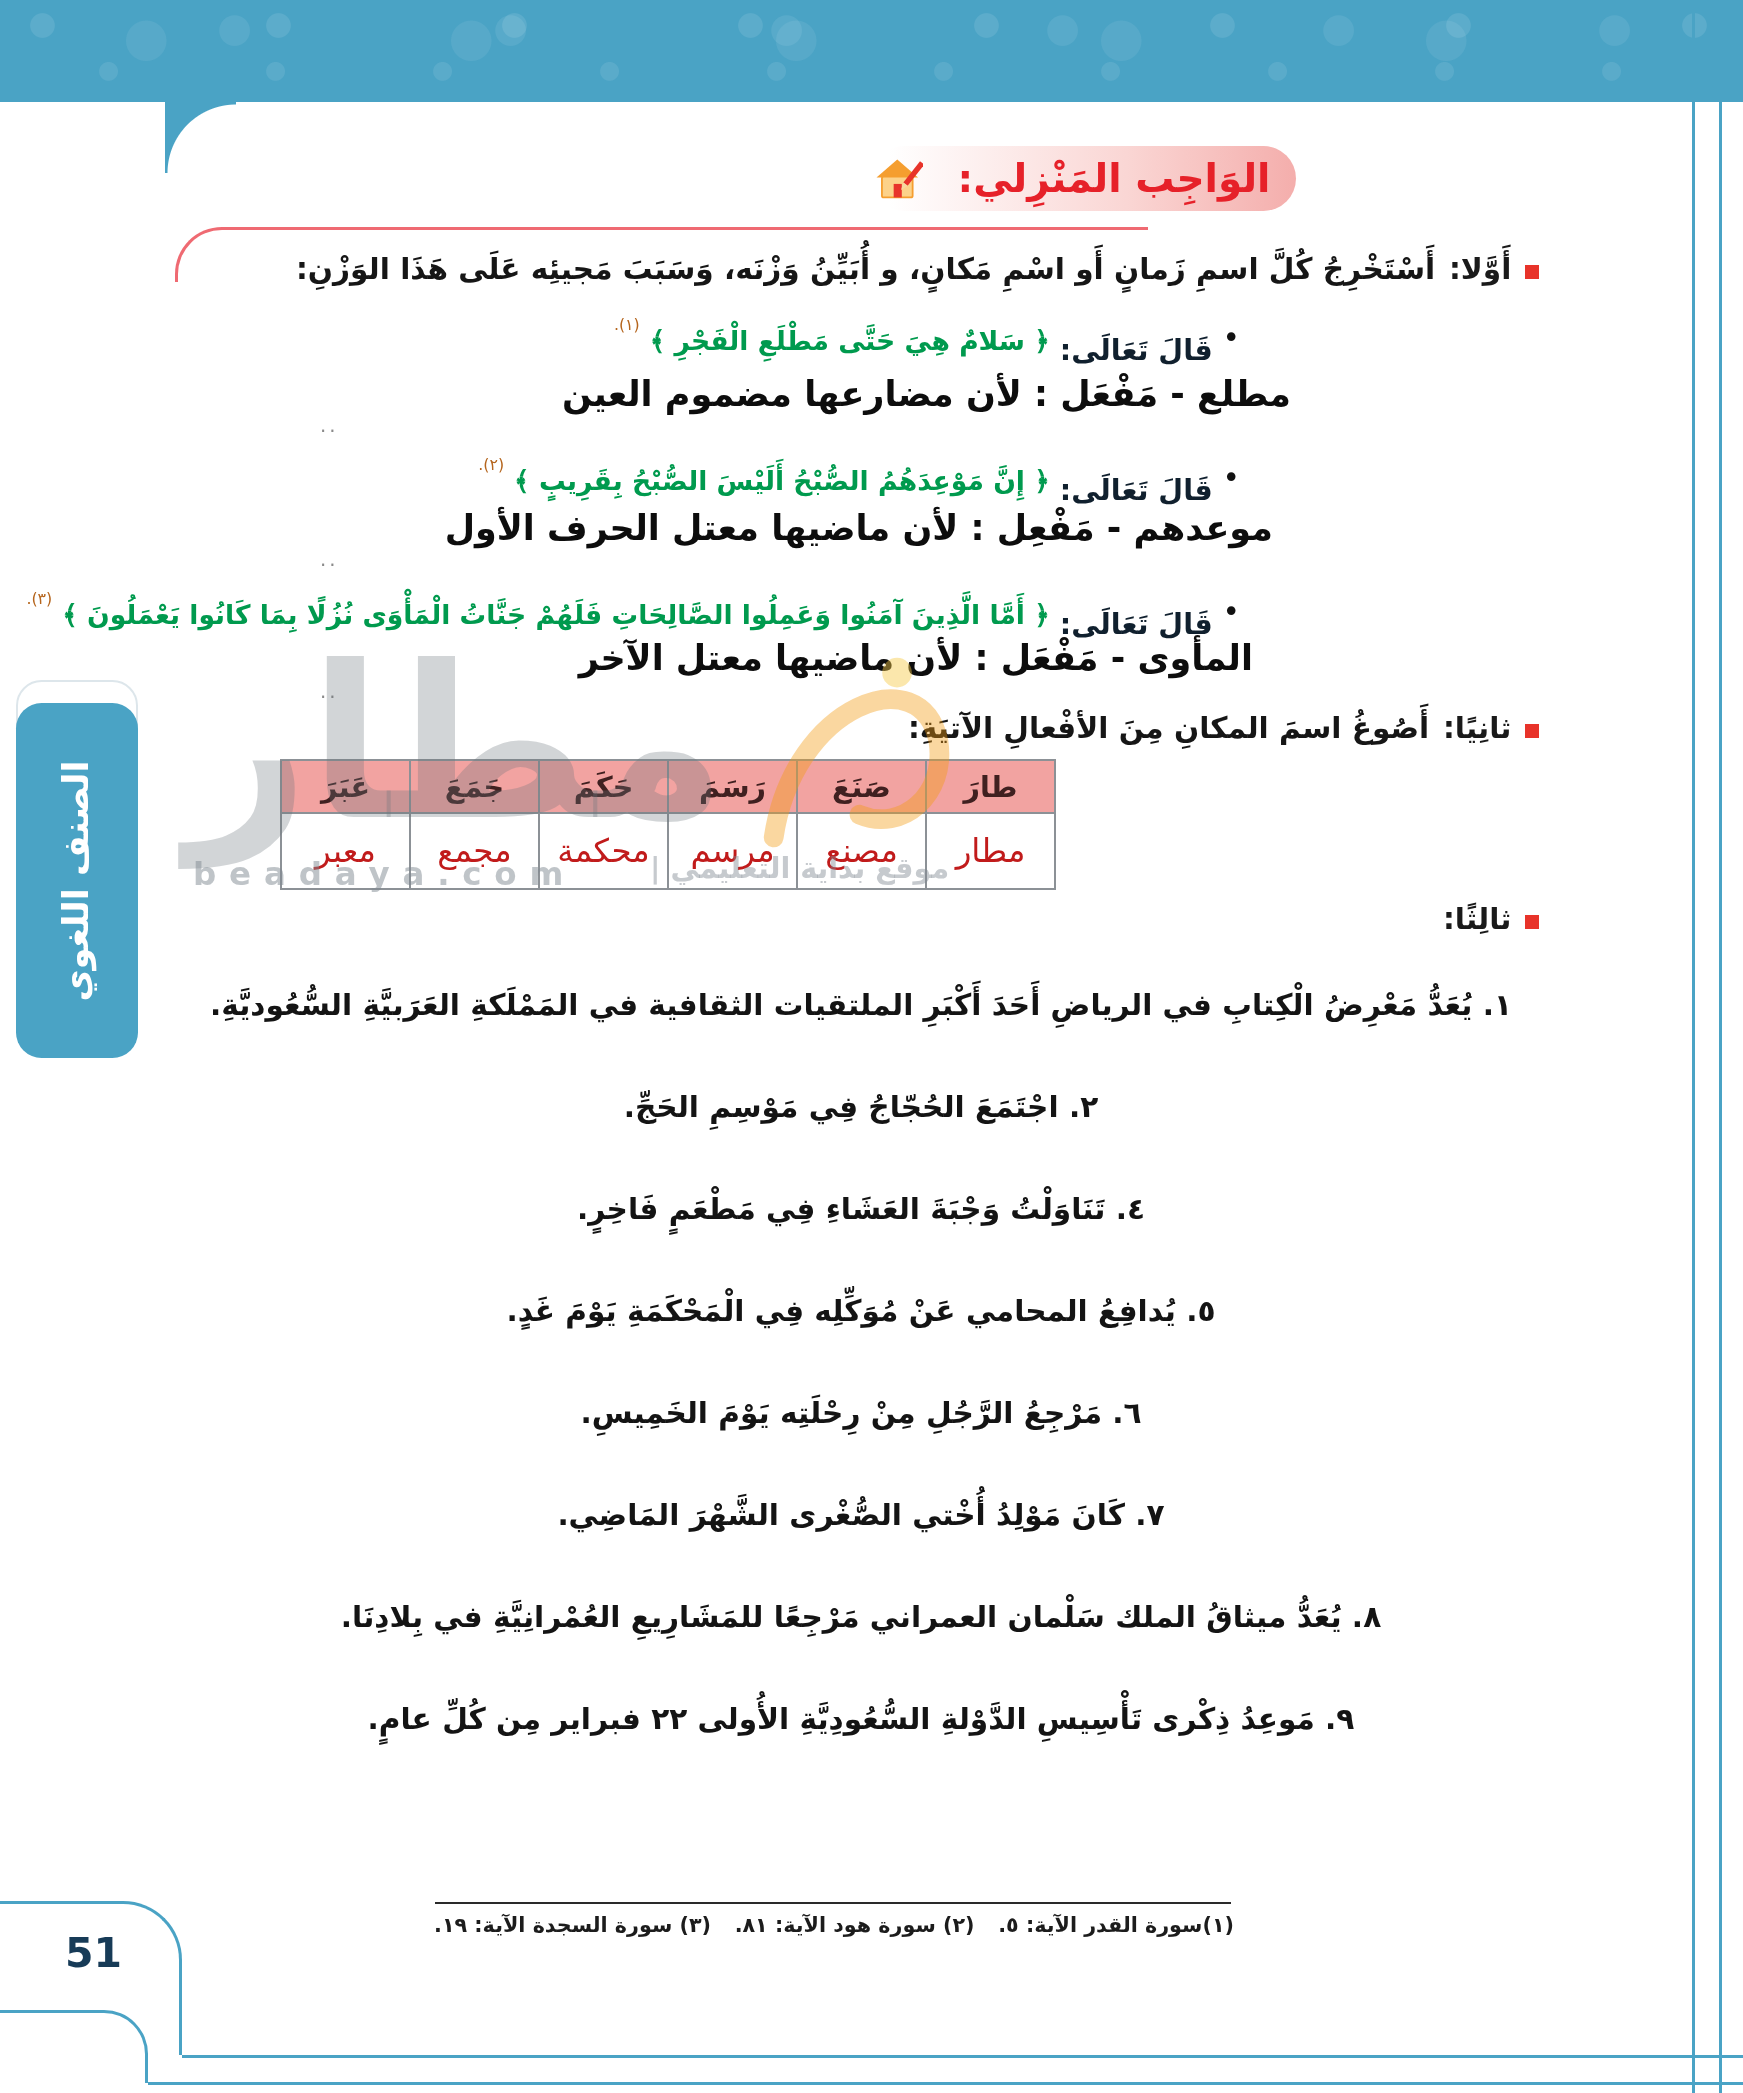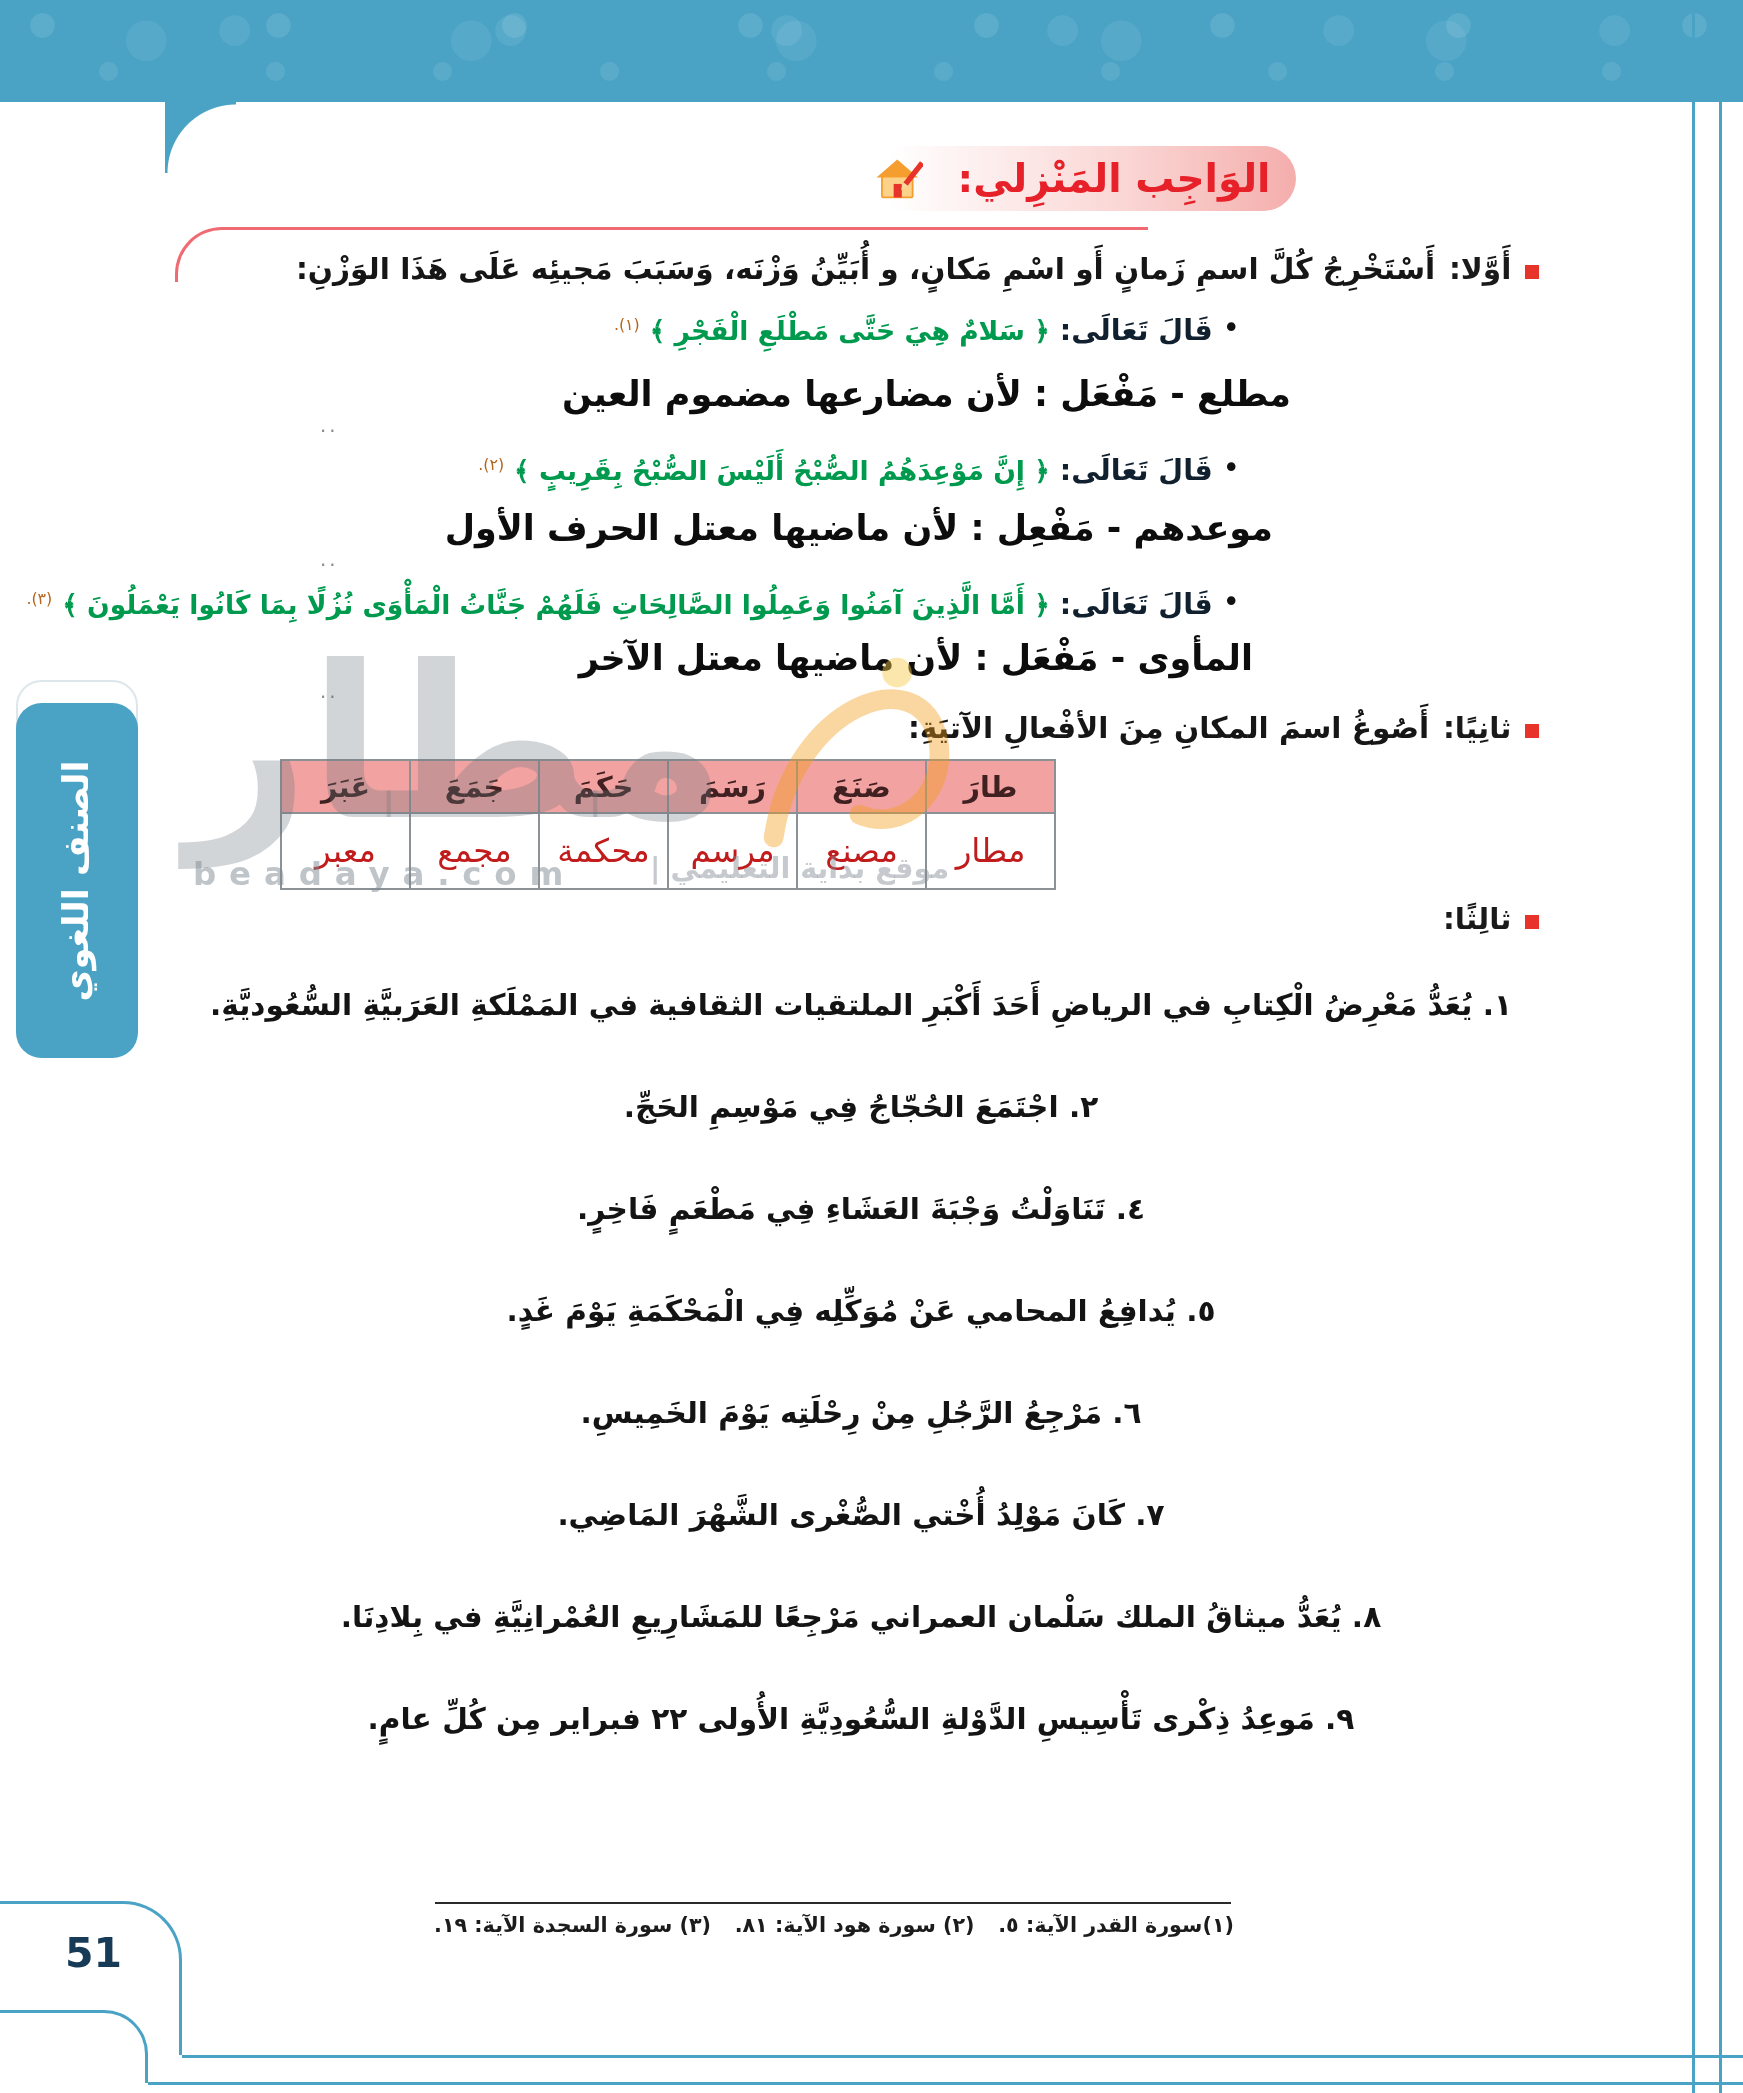--- a/index.html
+++ b/index.html
@@ -56,21 +56,21 @@
   }
   .bullet { width:13.8px; height:13.8px; background:#e8332a; margin-top:12.8px; flex:0 0 auto; }
   .sec-label { color:#1a1a1a; }
   .sec-inst { color:#161616; }
 
   .verse-row {
     position:absolute; right:504px; display:flex; direction:rtl;
     align-items:center; gap:9.9px; white-space:nowrap;
   }
   .vbullet { font-size:29.6px; color:#111; margin-top:-3.9px; }
-  .vlead { font-size:28.6px; font-weight:700; color:#10202e; }
+  .vlead { font-size:28.6px; font-weight:700; color:#10202e;margin-top:20px; }
   .vtext { font-size:26.6px; font-weight:700; color:#009a4e; }
   .vref { font-size:15.8px; color:#b5651d; align-self:flex-start; margin-top:2px; }
 
   .answer { position:absolute; direction:rtl; font-size:35px; font-weight:700; color:#0d0d0d; white-space:nowrap; }
   .dots { position:absolute; color:#8a8a8a; font-size:19.7px; letter-spacing:3px; }
 
   
   .place-table {
     position:absolute; right:688px; top:759px; direction:rtl;
     border-collapse:collapse; background:#fff;

